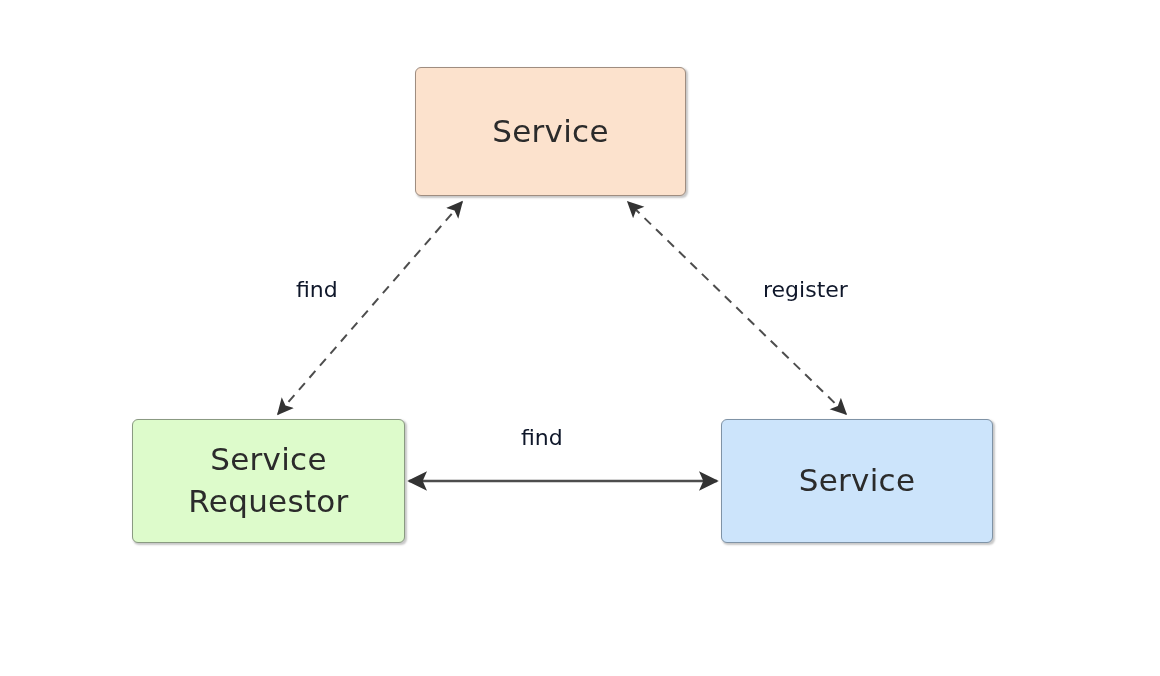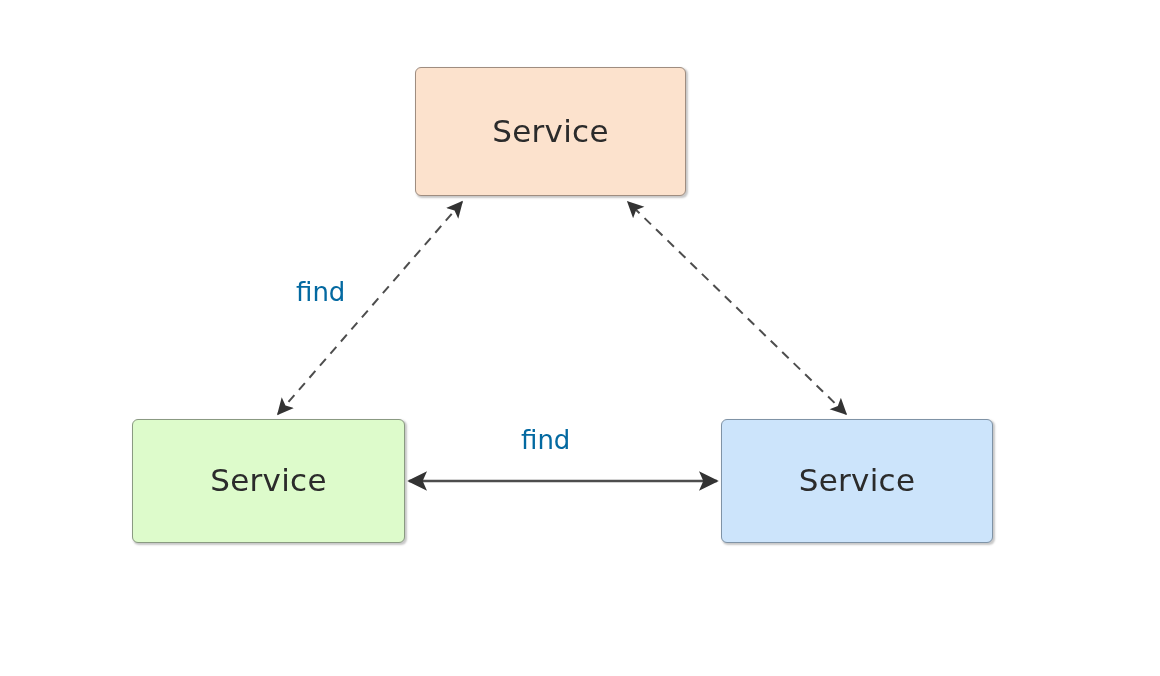--- a/index.html
+++ b/index.html
@@ -64,22 +64,22 @@
   #node-provider {
     left: 721px;
     top: 419px;
     width: 272px;
     height: 124px;
     background: #cce4fb;
     border-color: #7f93a6;
   }
   .edge-label {
     position: absolute;
-    color: #0369a1;
-    font-size: 26px;
+    color: #0f172a;
+    font-size: 22px;
     line-height: 1;
     white-space: nowrap;
     background: #ffffff;
     padding: 2px 5px;
     user-select: none;
   }
   #label-find   { left: 291px; top: 277px; }
   #label-register { left: 758px; top: 277px; }
   #label-bind   { left: 516px; top: 425px; }
 </style>
@@ -101,24 +101,26 @@
 
     <line x1="409" y1="481" x2="717" y2="481" stroke="#4d4d4d" stroke-width="2.4" marker-start="url(#ah)" marker-end="url(#ah)"></line>
   </svg>
 
   <div class="node" id="node-registry">
     <span class="ln">Service</span>
   </div>
 
   <div class="node" id="node-requestor">
     <span class="ln">Service</span>
+    <span class="ln">Requestor</span>
   </div>
 
   <div class="node" id="node-provider">
     <span class="ln">Service</span>
   </div>
 
   <div class="edge-label" id="label-find">find</div>
 
+  <div class="edge-label" id="label-register">register</div>
 
   <div class="edge-label" id="label-bind">find</div>
 
 </div>
 
 </body></html>

